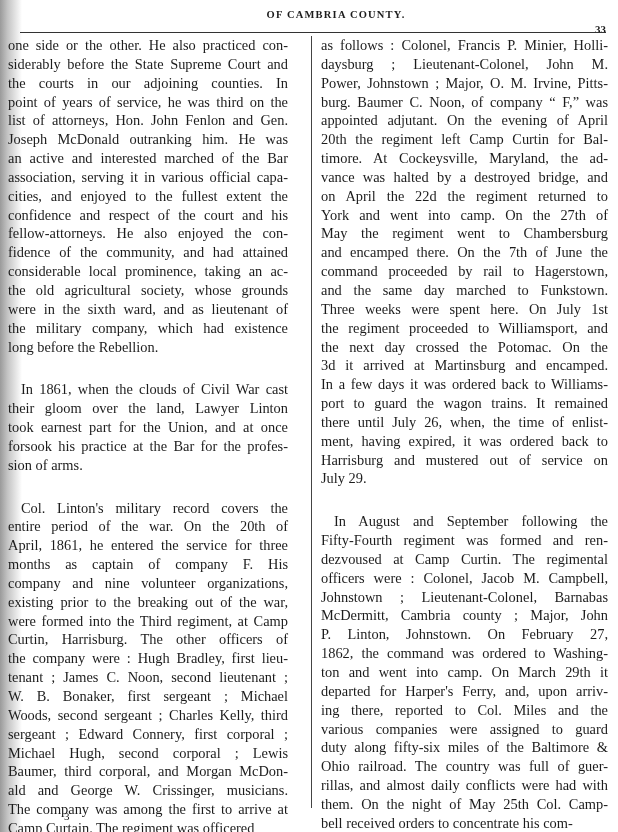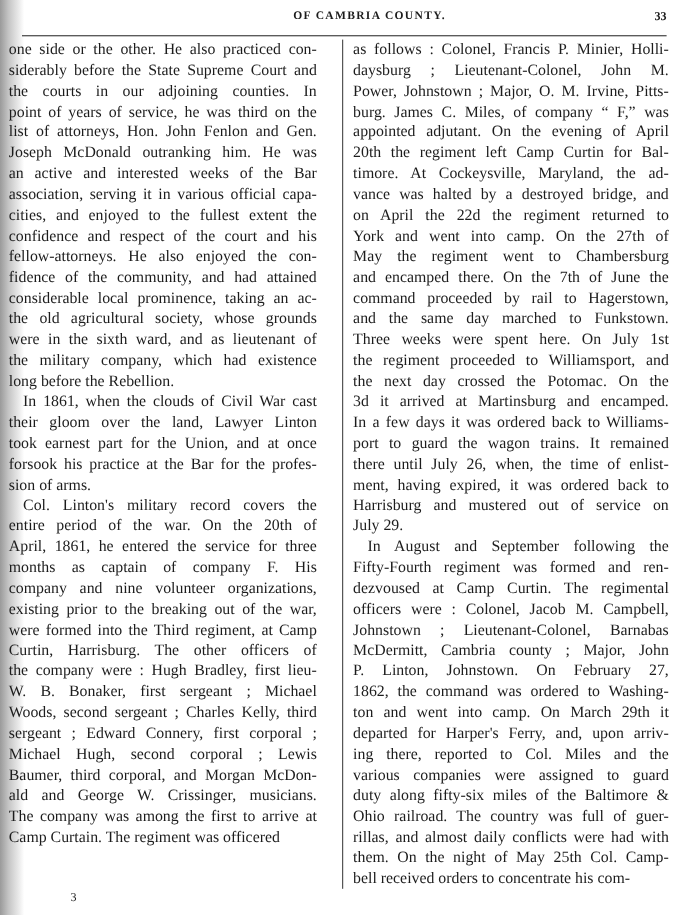--- a/index.html
+++ b/index.html
@@ -16,21 +16,21 @@
   }
   .header {
     position: absolute; left: 22px; right: 0; top: 6px; height: 20px; font-weight: bold;
   }
   .running-head {
     position: absolute; left: 0; right: 0; top: 3px;
     text-align: center; font-size: 10.5px; letter-spacing: 1.2px;
     padding-left: 32px;
   }
   .page-number {
-    position: absolute; right: 12px; top: 3px; font-size: 11px;
+    position: absolute; right: 12px; top: 17px; font-size: 11px;
   }
   .rule {
     position: absolute; left: 20px; right: 12px; top: 32px;
     border-top: 1px solid #333;
   }
   .col-divider {
     position: absolute; left: 311px; top: 36px; height: 772px;
     border-left: 1px solid #444;
   }
   .column {
@@ -38,21 +38,21 @@
     font-size: 14.4px; line-height: 18.85px;
   }
   .col-left { left: 8px; width: 280px; }
   .col-right { left: 321px; width: 287px; }
   .line {
     display: block; white-space: nowrap;
     text-align: justify; text-align-last: justify;
     height: 18.85px; overflow: visible;
   }
   .line.last { text-align-last: left; }
-  .line.indent { padding-left: 13px; }
+  .line.indent { padding-left: 13px; margin-top: 24px; }
   .signature {
     position: absolute; left: 64px; top: 810px; font-size: 11px;
   }
 </style>
 </head>
 <body>
 
 <div class="page-shadow"></div>
 
 <div class="header">
@@ -62,21 +62,21 @@
 <div class="rule"></div>
 <div class="col-divider"></div>
 
 <div class="column col-left" id="col-left">
     <span class="line">one side or the other.  He also practiced con-</span>
     <span class="line">siderably before the State Supreme Court and</span>
     <span class="line">the courts in our adjoining counties.  In</span>
     <span class="line">point of years of service, he was third on the</span>
     <span class="line">list of attorneys, Hon. John Fenlon and Gen.</span>
     <span class="line">Joseph McDonald outranking him.  He was</span>
-    <span class="line">an active and interested weeks of the Bar</span>
+    <span class="line">an active and interested marched of the Bar</span>
     <span class="line">association, serving it in various official capa-</span>
     <span class="line">cities, and enjoyed to the fullest extent the</span>
     <span class="line">confidence and respect of the court and his</span>
     <span class="line">fellow-attorneys.  He also enjoyed the con-</span>
     <span class="line">fidence of the community, and had attained</span>
     <span class="line">considerable local prominence, taking an ac-</span>
     <span class="line">the old agricultural society, whose grounds</span>
     <span class="line">were in the sixth ward, and as lieutenant of</span>
     <span class="line">the military company, which had existence</span>
     <span class="line last">long before the Rebellion.</span>
@@ -87,34 +87,35 @@
     <span class="line last">sion of arms.</span>
     <span class="line indent">Col. Linton's military record covers the</span>
     <span class="line">entire period of the war.  On the 20th of</span>
     <span class="line">April, 1861, he entered the service for three</span>
     <span class="line">months as captain of company F.  His</span>
     <span class="line">company and nine volunteer organizations,</span>
     <span class="line">existing prior to the breaking out of the war,</span>
     <span class="line">were formed into the Third regiment, at Camp</span>
     <span class="line">Curtin, Harrisburg.  The other officers of</span>
     <span class="line">the company were : Hugh Bradley, first lieu-</span>
+    <span class="line">tenant ; James C. Noon, second lieutenant ;</span>
     <span class="line">W. B. Bonaker, first sergeant ; Michael</span>
     <span class="line">Woods, second sergeant ; Charles Kelly, third</span>
     <span class="line">sergeant ; Edward Connery, first corporal ;</span>
     <span class="line">Michael Hugh, second corporal ; Lewis</span>
     <span class="line">Baumer, third corporal, and Morgan McDon-</span>
     <span class="line">ald and George W. Crissinger, musicians.</span>
     <span class="line">The company was among the first to arrive at</span>
     <span class="line last">Camp Curtain.  The regiment was officered</span>
   </div>
 <div class="column col-right" id="col-right">
     <span class="line">as follows : Colonel, Francis P. Minier, Holli-</span>
     <span class="line">daysburg ; Lieutenant-Colonel, John M.</span>
     <span class="line">Power, Johnstown ; Major, O. M. Irvine, Pitts-</span>
-    <span class="line">burg.  James C. Miles, of company “ F,” was</span>
+    <span class="line">burg.  Baumer C. Noon, of company “ F,” was</span>
     <span class="line">appointed adjutant.  On the evening of April</span>
     <span class="line">20th the regiment left Camp Curtin for Bal-</span>
     <span class="line">timore.  At Cockeysville, Maryland, the ad-</span>
     <span class="line">vance was halted by a destroyed bridge, and</span>
     <span class="line">on April the 22d the regiment returned to</span>
     <span class="line">York and went into camp.  On the 27th of</span>
     <span class="line">May the regiment went to Chambersburg</span>
     <span class="line">and encamped there.  On the 7th of June the</span>
     <span class="line">command proceeded by rail to Hagerstown,</span>
     <span class="line">and the same day marched to Funkstown.</span>

